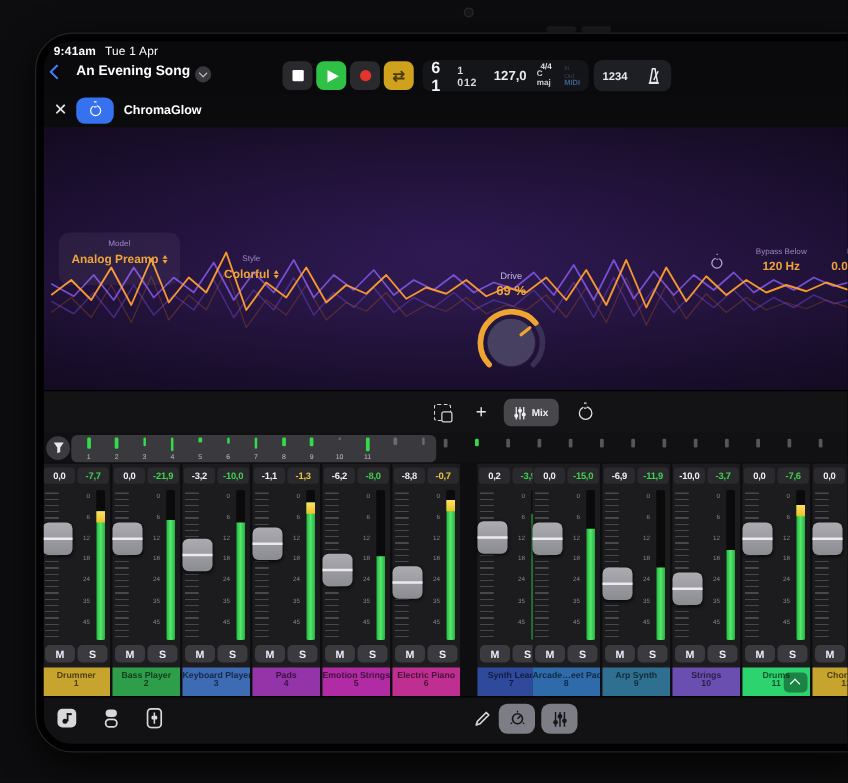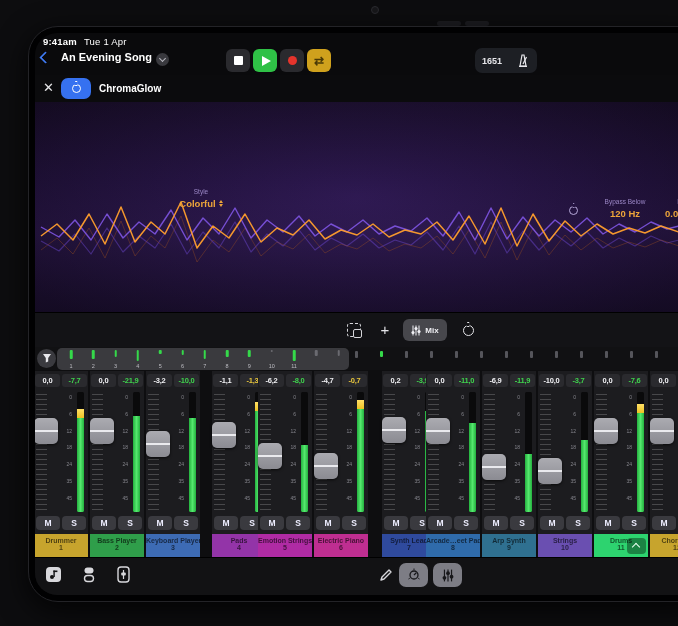--- a/index.html
+++ b/index.html
@@ -164,23 +164,36 @@
         <button class="tbtn play" style="left:218px;">
             <span class="play-tri"></span>
           </button>
         <button class="tbtn" style="left:245px;">
             <span class="rec-dot"></span>
           </button>
         <button class="tbtn cycle" style="left:272px;">
             <span class="cycle-gl">⇄</span>
           </button>
 
+        <div class="lcd">
+          <span class="pos-main">6 1</span>
+          <span class="pos-sub">1 012</span>
+          <span class="tempo">127,0</span>
+          <span class="sigkey">
+            <span class="sig">4/4</span>
+            <span class="key">C maj</span>
+          </span>
+          <span class="iostack">
+            <span class="io">In Out</span>
+            <span class="midi">MIDI</span>
+          </span>
+        </div>
 
         <div class="countgrp">
-          <button class="count-lbl" style="background:none;border:none;">1651</button>
+          <button class="count-lbl" style="background:none;border:none;">1234</button>
           <svg width="14" height="15" viewBox="0 0 14 15">
             <path d="M4 13 L6 2 h2 L10 13 z" fill="none" stroke="#e8e8ec" stroke-width="1.2"></path>
             <line x1="7" y1="11" x2="10.5" y2="4" stroke="#e8e8ec" stroke-width="1.2"></line>
             <line x1="3" y1="13.4" x2="11" y2="13.4" stroke="#e8e8ec" stroke-width="1.4"></line>
           </svg>
         </div>
       </div>
 
       <div class="plugbar">
         <div class="close-x">✕</div>
@@ -192,31 +205,51 @@
 
       <div class="panel">
         <div class="vignette"></div>
         <svg class="waveform" width="644" height="210" id="wf">
             <polyline points="6,139 24,149 40,132 56,152 72,126 88,150 104,134 120,146 136,122 152,152 168,130 184,146 200,120 216,150 232,132 248,144 264,128 280,148 296,136 312,144 328,132 344,146 360,138 376,143 392,130 408,148 424,124 440,152 456,120 472,151 488,129 504,148 520,132 536,144 552,130 568,146 584,136 600,144 616,134 632,141 644,138" fill="none" stroke="#6e49d8" stroke-width="1.2" opacity="0.45" stroke-linejoin="round"></polyline>
             <polyline points="6,148 22,136 38,152 54,126 70,156 86,119 100,154 116,134 130,146 146,114 162,160 178,138 194,150 210,126 226,154 242,140 258,147 274,132 290,151 306,142 322,147 338,136 354,149 370,142 386,146 402,134 418,152 434,128 450,156 466,120 482,158 498,126 514,153 530,133 546,148 562,136 578,146 594,140 610,145 626,138 644,144" fill="none" stroke="#b05a1e" stroke-width="1" opacity="0.35" stroke-linejoin="round"></polyline>
             <polyline points="6,125 24,135 40,118 56,138 72,112 88,136 104,120 120,132 136,108 152,138 168,116 184,132 200,106 216,136 232,118 248,130 264,114 280,134 296,122 312,130 328,118 344,132 360,124 376,129 392,116 408,134 424,110 440,138 456,106 472,137 488,115 504,134 520,118 536,130 552,116 568,132 584,122 600,130 616,120 632,127 644,124" fill="none" stroke="#8a5cf6" stroke-width="1.4" opacity="0.8" stroke-linejoin="round"></polyline>
             <polyline points="6,134 22,122 38,138 54,112 70,142 86,105 100,140 116,120 130,132 146,100 162,146 178,124 194,136 210,112 226,140 242,126 258,133 274,118 290,137 306,128 322,133 338,122 354,135 370,128 386,132 402,120 418,138 434,114 450,142 466,106 482,144 498,112 514,139 530,119 546,134 562,122 578,132 594,126 610,131 626,124 644,130" fill="none" stroke="#ff9e2c" stroke-width="1.5" opacity="0.95" stroke-linejoin="round"></polyline>
           </svg>
 
-        <div class="pill-ctl" style="left:126px; top:80px; width:80px; height:42px; background:transparent;">
+        <div class="pill-ctl" style="left:12px; top:84px; width:97px; height:42px;">
+          <div class="ctl-label">Model</div>
+          <div class="ctl-value">
+              <span>Analog Preamp</span>
+            <span class="stepper" style="color:#eda53a;">
+                <i class="up"></i>
+                <i class="dn"></i>
+              </span>
+            </div>
+        </div>
+        <div class="pill-ctl" style="left:126px; top:96px; width:80px; height:42px; background:transparent;">
           <div class="ctl-label">Style</div>
           <div class="ctl-value">
               <span>Colorful</span>
             <span class="stepper" style="color:#eda53a;">
                 <i class="up"></i>
                 <i class="dn"></i>
               </span>
             </div>
         </div>
 
+        <div class="drive-wrap">
+          <div class="drive-label">Drive</div>
+          <div class="drive-value">69 %</div>
+          <svg width="64" height="64" viewBox="0 0 64 64" style="margin-top:2px;">
+            <path d="M14.32 50.68 A25 25 0 1 1 49.68 50.68" fill="none" stroke="#3a2f55" stroke-width="4.5" stroke-linecap="round"></path>
+            <path d="M14.32 50.68 A25 25 0 1 1 51.57 17.37" fill="none" stroke="#f0a531" stroke-width="4.5" stroke-linecap="round"></path>
+            <circle cx="32" cy="33" r="19.5" fill="#474060" stroke="#241a3c" stroke-width="1"></circle>
+            <line x1="39.83" y1="26.75" x2="46.87" y2="21.12" stroke="#f0a531" stroke-width="2.6" stroke-linecap="round"></line>
+          </svg>
+        </div>
 
         <span class="pwr" style="left:534px; top:104px; position:absolute; color:#b7a9d9; background:#241340;"></span>
         <div style="position:absolute; left:552px; top:96px; width:76px; text-align:center;">
           <div class="ctl-label" style="margin-top:0;">Bypass Below</div>
           <div class="ctl-value">120 Hz</div>
         </div>
         <div style="position:absolute; left:622px; top:96px; width:56px; text-align:center;">
           <div class="ctl-label" style="margin-top:0;">Level</div>
           <div class="ctl-value" style="text-align:left; justify-content:flex-start; padding-left:8px;">0.0</div>
         </div>
@@ -414,21 +447,21 @@
             </div>
             <div class="ms-row">
               <button class="msb" style="left: 2px;">M</button>
               <button class="msb" style="left: 28px;">S</button>
             </div>
             <div class="name-block" style="background: rgb(61, 107, 180);">
               <div class="tname">Keyboard Player</div>
               <div class="tnum">3</div>
             </div>
           </div>
-          <div class="channel" style="left: 178px;">
+          <div class="channel" style="left: 168px;">
             <div class="val-row">
               <div class="vpill vol">-1,1</div>
               <div class="vpill peak hot">-1,3</div>
             </div>
             <div class="fader-zone">
               <div class="ruler"></div>
               <div class="scale">
                 <span style="top: 4px;">0</span>
                 <span style="top: 20.8px;">6</span>
                 <span style="top: 37.6px;">12</span>
@@ -482,21 +515,21 @@
               <button class="msb" style="left: 2px;">M</button>
               <button class="msb" style="left: 28px;">S</button>
             </div>
             <div class="name-block" style="background: rgb(176, 43, 164);">
               <div class="tname">Emotion Strings</div>
               <div class="tnum">5</div>
             </div>
           </div>
           <div class="channel" style="left: 280px;">
             <div class="val-row">
-              <div class="vpill vol">-4,7</div>
+              <div class="vpill vol">-8,8</div>
               <div class="vpill peak hot">-0,7</div>
             </div>
             <div class="fader-zone">
               <div class="ruler"></div>
               <div class="scale">
                 <span style="top: 4px;">0</span>
                 <span style="top: 20.8px;">6</span>
                 <span style="top: 37.6px;">12</span>
                 <span style="top: 54.4px;">18</span>
                 <span style="top: 71.2px;">24</span>
@@ -549,21 +582,21 @@
               <button class="msb" style="left: 28px;">S</button>
             </div>
             <div class="name-block" style="background: rgb(47, 74, 157);">
               <div class="tname">Synth Lead</div>
               <div class="tnum">7</div>
             </div>
           </div>
           <div class="channel" style="left: 392px;">
             <div class="val-row">
               <div class="vpill vol">0,0</div>
-              <div class="vpill peak">-11,0</div>
+              <div class="vpill peak">-15,0</div>
             </div>
             <div class="fader-zone">
               <div class="ruler"></div>
               <div class="scale">
                 <span style="top: 4px;">0</span>
                 <span style="top: 20.8px;">6</span>
                 <span style="top: 37.6px;">12</span>
                 <span style="top: 54.4px;">18</span>
                 <span style="top: 71.2px;">24</span>
                 <span style="top: 88px;">35</span>

